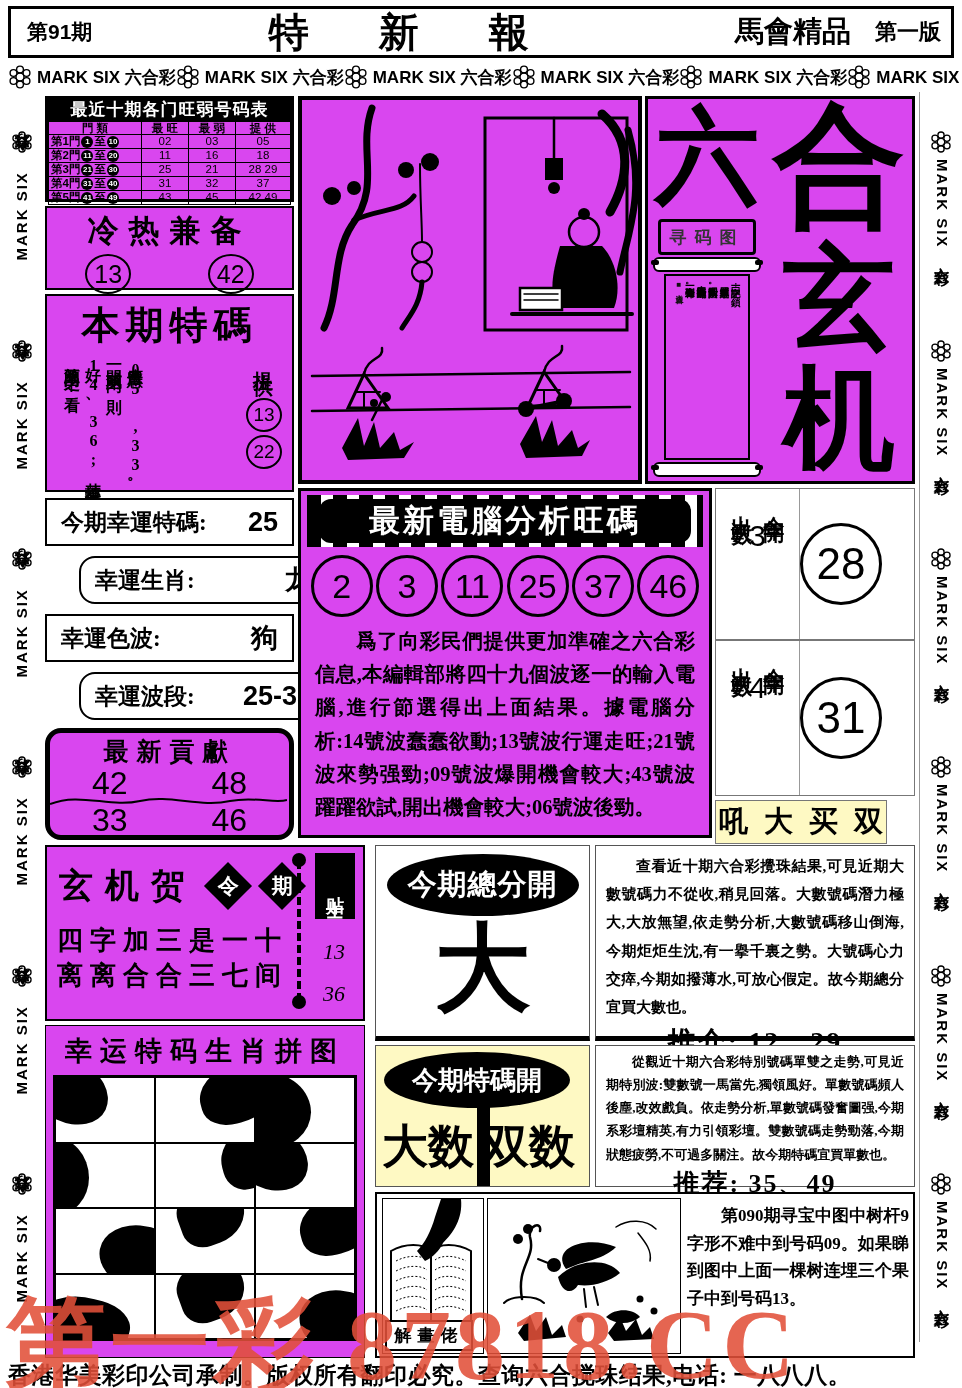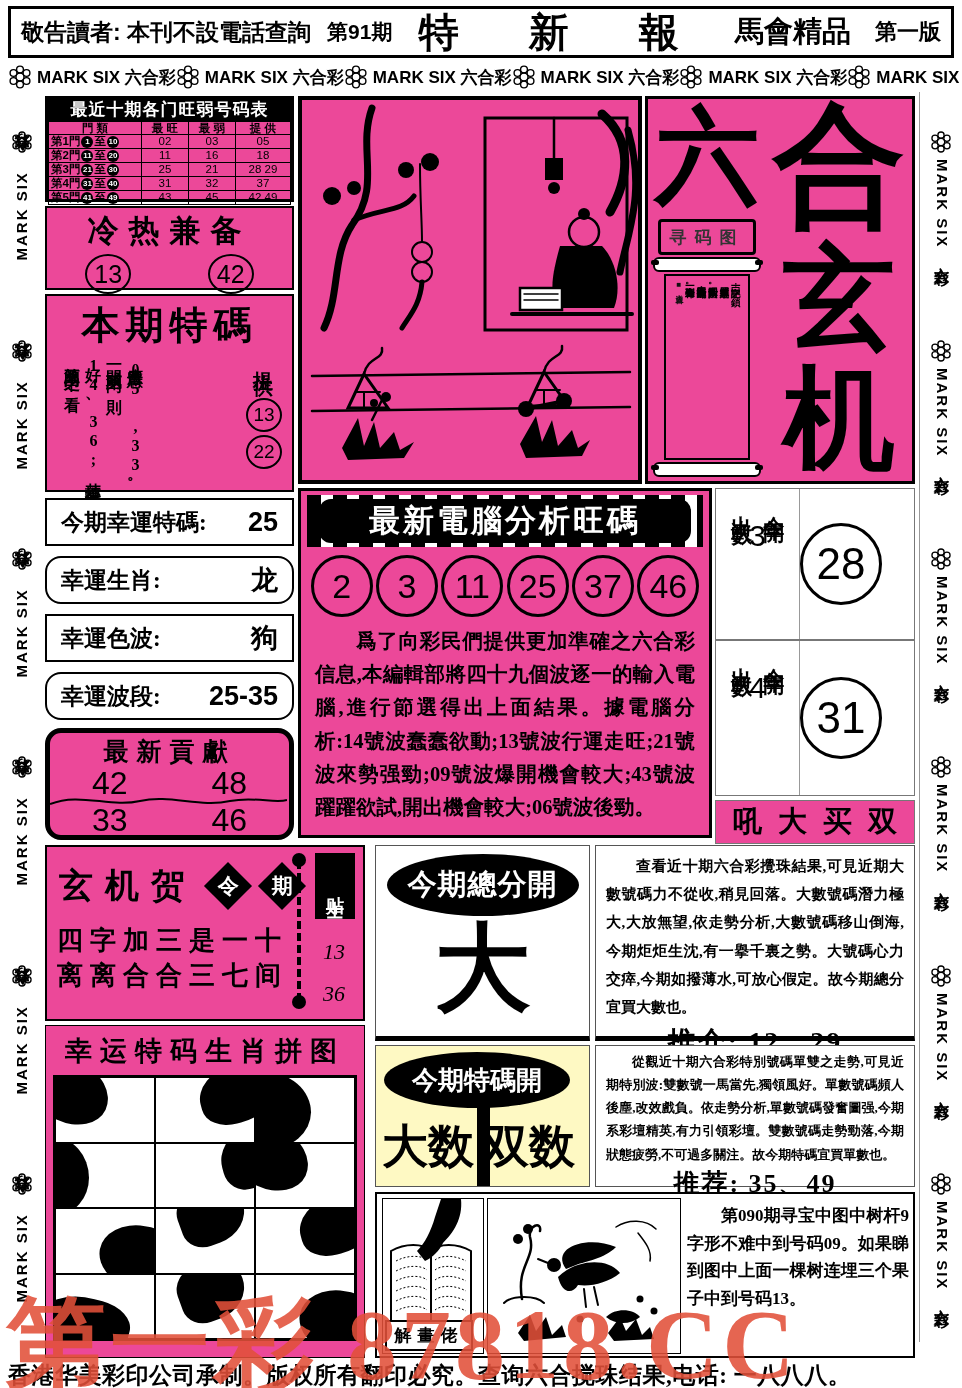--- a/index.html
+++ b/index.html
@@ -1,19 +1,19 @@
 <!DOCTYPE html>
 <html><head>
 <meta charset="utf-8">
 <style>
   html,body{margin:0;padding:0;background:#e8e8e8;}
   #page{position:relative;width:962px;height:1388px;background:#ffffff;overflow:hidden;
         font-family:"Liberation Sans",sans-serif;color:#000;}
   .abs{position:absolute;}
-  .box{position:absolute;background:#ec4899;border:2px solid #000;box-sizing:border-box;}
+  .box{position:absolute;background:#d946ef;border:2px solid #000;box-sizing:border-box;}
 
   
   #header-bar{left:8px;top:6px;width:946px;height:52px;border:3px solid #000;
     display:flex;align-items:center;padding:0 10px;box-sizing:border-box;gap:10px;}
   #header-bar .notice{font-size:23px;font-weight:700;white-space:nowrap;}
   #header-bar .issue{font-size:21px;font-weight:700;white-space:nowrap;margin-left:6px;}
   #header-bar .paper-title{flex:1;text-align:center;font-size:40px;font-weight:700;
     letter-spacing:30px;white-space:nowrap;font-family:"Liberation Serif",serif;}
   #header-bar .subtitle{font-size:29px;font-weight:700;white-space:nowrap;}
   #header-bar .edition{font-size:22px;font-weight:700;white-space:nowrap;margin-left:14px;}
@@ -63,21 +63,21 @@
   #special-code .offer{display:flex;flex-direction:column;align-items:center;gap:3px;}
   #special-code .offer .offer-label{writing-mode:vertical-rl;text-orientation:upright;
     font-size:20px;font-weight:700;letter-spacing:6px;font-family:"Liberation Serif",serif;}
   #special-code .offer .oc{width:32px;height:30px;border:2px solid #000;border-radius:50%;
     display:flex;align-items:center;justify-content:center;font-size:19px;}
 
   
   .lucky-row{left:45px;width:249px;height:48px;display:flex;align-items:center;
     justify-content:space-between;padding:0 14px;box-sizing:border-box;background:#fff;
     border:2px solid #000;position:absolute;}
-  .lucky-row.round{border-radius:16px;}
+  .lucky-row.round{border-radius:16px;margin-left:34px;}
   .lucky-row .l-label{font-size:23px;font-weight:700;font-family:"Liberation Serif",serif;white-space:nowrap;}
   .lucky-row .l-value{font-size:27px;font-weight:600;}
 
   
   #contribution{left:45px;top:728px;width:249px;height:112px;border:5px solid #000;border-radius:16px;}
   #contribution .c-title{text-align:center;font-size:25px;font-weight:700;letter-spacing:8px;
     font-family:"Liberation Serif",serif;margin-top:2px;}
   #contribution .c-nums{display:flex;justify-content:space-around;font-size:32px;line-height:30px;}
   #contribution svg.wave{display:block;margin-top:-2px;}
   #contribution .c-note{display:flex;justify-content:center;}
@@ -168,22 +168,22 @@
     align-items:center;padding-top:10px;box-sizing:border-box;}
   .stat-cell .s-labels{writing-mode:vertical-rl;text-orientation:upright;font-size:21px;
     font-family:"Liberation Serif",serif;font-weight:600;line-height:1.35;}
   .stat-cell .s-labels span{display:block;margin:0 4px;letter-spacing:4px;}
   .stat-cell .s-count{font-size:30px;margin-top:8px;}
   .stat-cell .s-right{flex:1;display:flex;align-items:center;justify-content:flex-start;}
   .big-circle{width:76px;height:76px;border:3px solid #000;border-radius:50%;display:flex;
     align-items:center;justify-content:center;font-size:44px;}
 
   
-  #bark-title{left:715px;top:800px;width:200px;height:44px;border:1px solid #777;display:flex;
-    align-items:center;justify-content:center;background:#ec4899;box-sizing:border-box;}
+  #bark-title{left:715px;top:800px;width:172px;height:44px;border:1px solid #777;display:flex;
+    align-items:center;justify-content:center;background:#fef9c3;box-sizing:border-box;}
   #bark-title span{font-size:29px;font-weight:700;letter-spacing:16px;font-family:"Liberation Serif",serif;
     white-space:nowrap;margin-right:-16px;}
   #para1{left:595px;top:845px;width:320px;height:196px;border:1px solid #555;border-bottom:5px solid #000;
     background:#fff;box-sizing:border-box;padding:6px 10px 0 10px;position:absolute;}
   .advice-body{font-size:15px;line-height:1.88;text-align:justify;text-indent:2em;
     font-family:"Liberation Serif",serif;font-weight:600;}
   .recommend{text-align:center;font-size:28px;font-weight:600;font-family:"Liberation Serif",serif;
     letter-spacing:2px;margin-top:2px;}
 
   
@@ -223,21 +223,20 @@
     font-family:"Liberation Serif",serif;white-space:nowrap;}
   #watermark{left:6px;top:1278px;font-size:100px;font-weight:800;letter-spacing:4px;
     font-family:"Liberation Serif",serif;white-space:nowrap;z-index:40;opacity:0.88;}
 </style>
 </head>
 <body>
 
 <div id="page">
 
   <div id="header-bar" class="abs">
-    <span class="notice">敬告讀者: 本刊不設電話查詢</span>
     <span class="issue">第91期</span>
     <span class="paper-title">特 新 報</span>
     <span class="subtitle">馬會精品</span>
     <span class="edition">第一版</span>
   </div>
 
   <div id="top-strip" class="abs">
     <span class="ms-unit">
       <svg width="24" height="24" viewBox="0 0 24 24">
           <g fill="none" stroke="#000" stroke-width="1.4">

